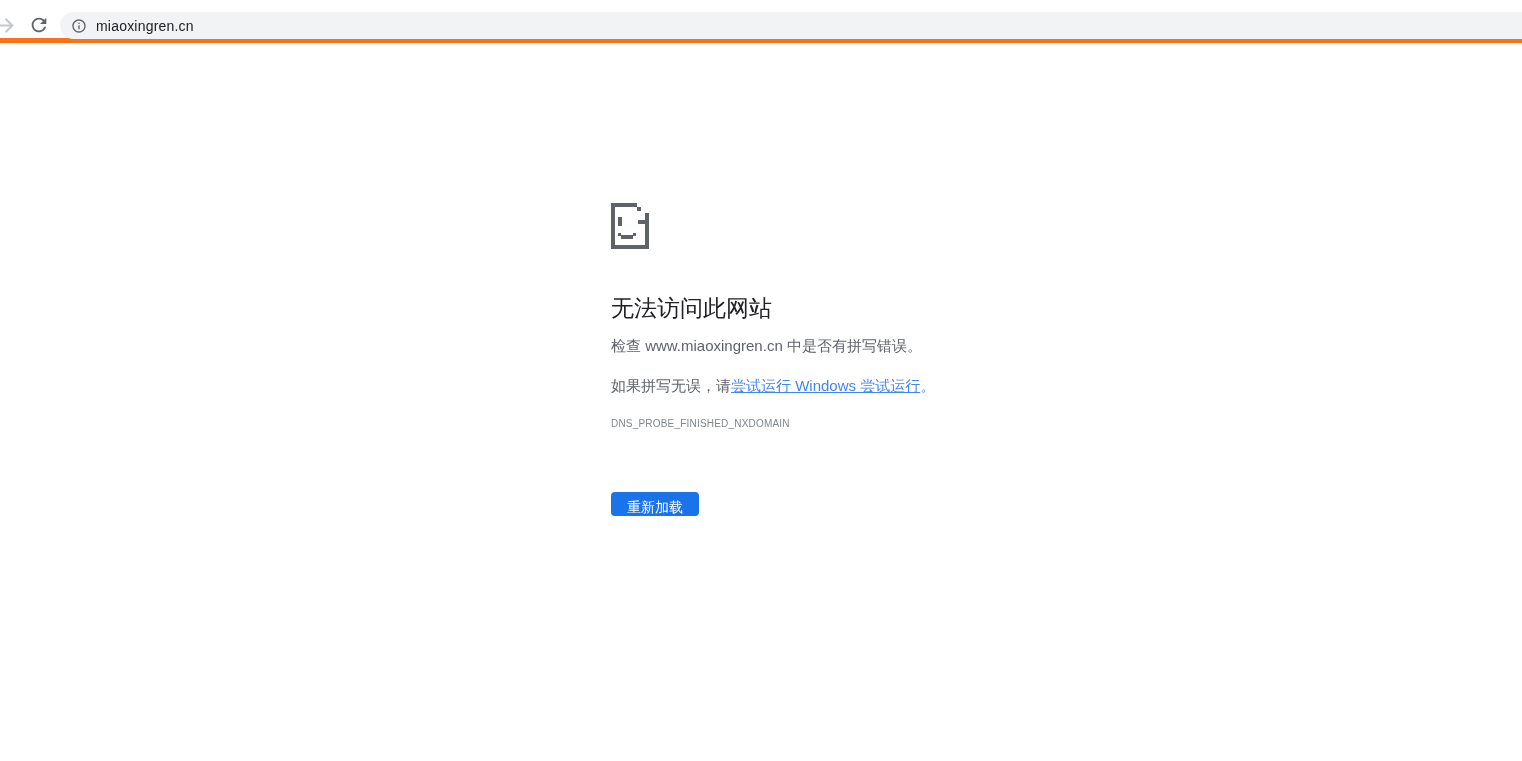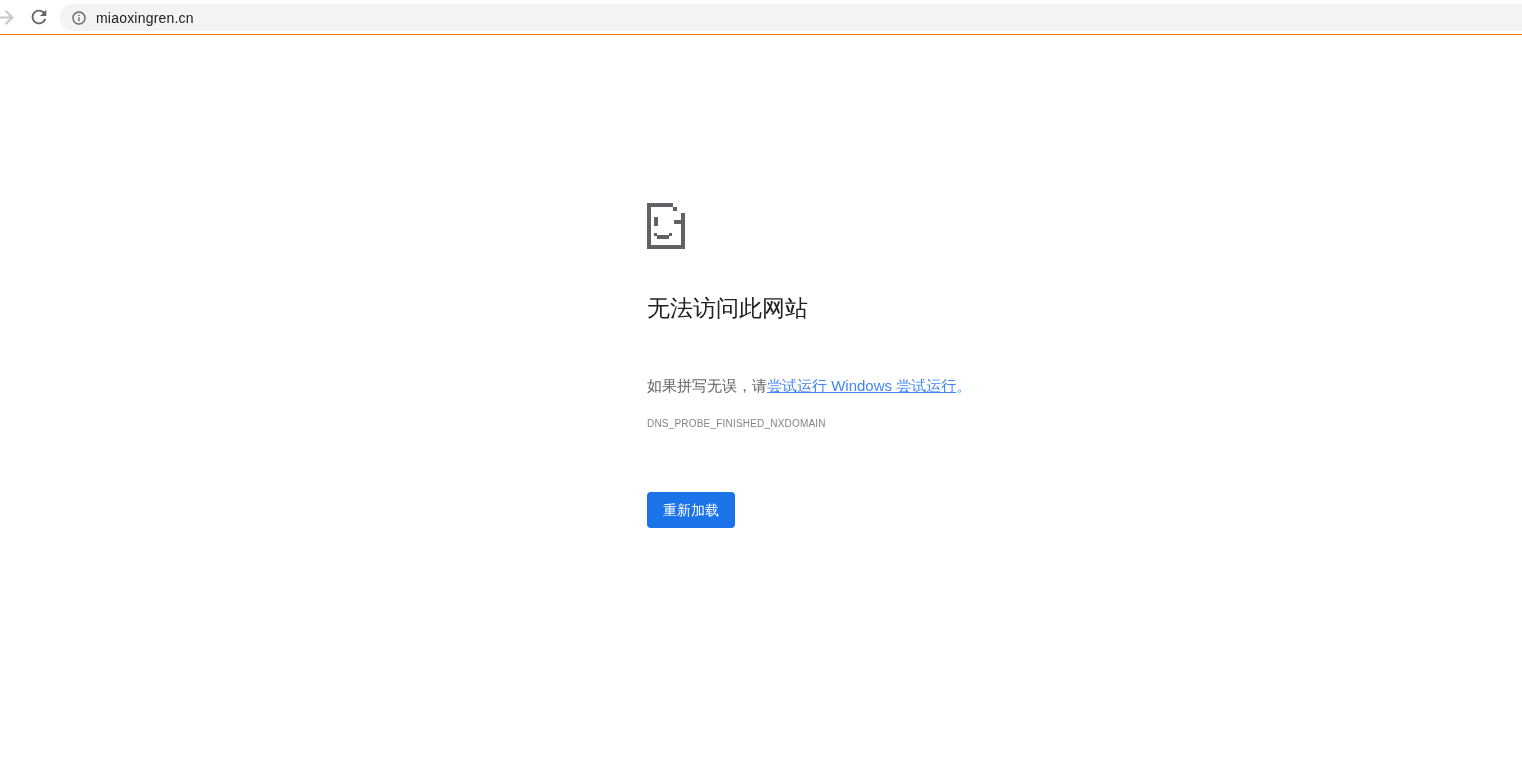--- a/index.html
+++ b/index.html
@@ -6,60 +6,60 @@
   html, body {
     width: 1522px; height: 761px;
     background: #ffffff;
     overflow: hidden;
     font-family: "Liberation Sans", sans-serif;
     position: relative;
   }
 
   
   .toolbar {
-    position: absolute; top: 0; left: 0; right: 0;
+    position: absolute; top: 8px; left: 0; right: 0;
     height: 35px; background: #ffffff;
-    border-bottom: 1px solid #f97316;
+    border-bottom: 5px solid #f97316;
   }
   .nav-btn { position: absolute; background: none; border: none; cursor: pointer; padding: 0; }
   .btn-forward { left: -8px; top: 5px; width: 25px; height: 25px; }
   .btn-reload  { left: 28px; top: 6px; width: 22px; height: 22px; }
 
   .address-bar {
     position: absolute; left: 60px; top: 4px; right: -20px; height: 27px;
     background: #f1f3f4; border-radius: 14px;
     display: flex; align-items: center;
   }
   .info-icon { margin-left: 11px; width: 16px; height: 16px; flex: 0 0 auto; }
   .url-text {
     margin-left: 9px; font-size: 14px; color: #202124; letter-spacing: .2px;
     white-space: nowrap;
   }
 
   
-  .error-main { position: absolute; left: 611px; top: 203px; width: 620px; height: 340px; margin-left: 36px; }
+  .error-main { position: absolute; left: 611px; top: 203px; width: 620px; height: 340px; }
   .sad-icon { position: absolute; left: 0; top: 0; }
   .err-title {
     position: absolute; left: 0; top: 89px;
     font-size: 23px; font-weight: 400; color: #202124; line-height: 32px;
     white-space: nowrap;
   }
   .err-line { position: absolute; left: 0; font-size: 15px; color: #5f6368; line-height: 22px; white-space: nowrap; }
   .err-line1 { top: 132px; }
   .err-line2 { top: 172px; }
   .err-link { color: #4285f4; text-decoration: underline; cursor: pointer; }
   .err-link-suffix { color: #4285f4; text-decoration: none; }
   .err-code {
     position: absolute; left: 0; top: 212px;
     font-size: 10px; color: #80868b; line-height: 18px; letter-spacing: .2px;
     white-space: nowrap;
   }
   .reload-btn {
     position: absolute; left: 0; top: 289px;
-    min-width: 84px; height: 36px; padding: 0 16px;
+    min-width: 84px; height: 24px; padding: 0 16px;
     background: #1a73e8; color: #ffffff;
     border: none; border-radius: 4px;
     font-size: 14px; font-weight: 500; font-family: "Liberation Sans", sans-serif;
     cursor: pointer; line-height: 30px;
   }
 </style>
 </head>
 <body>
 
 <div class="toolbar">
@@ -104,19 +104,20 @@
         <rect x="7" y="14" width="4" height="9"></rect>
         <rect x="7" y="30" width="3" height="3"></rect>
         <rect x="10" y="32" width="12" height="4"></rect>
         <rect x="22" y="30" width="3" height="3"></rect>
       </g>
     </svg>
   </span>
 
   <h1 class="err-title">无法访问此网站</h1>
 
+  <p class="err-line err-line1">检查 www.miaoxingren.cn 中是否有拼写错误。</p>
 
   <p class="err-line err-line2"><span>如果拼写无误，请</span><a class="err-link">尝试运行 Windows 尝试运行</a><span class="err-link-suffix">。</span></p>
 
   <div class="err-code">DNS_PROBE_FINISHED_NXDOMAIN</div>
 
   <button class="reload-btn">重新加载</button>
 </div>
 
 </body></html>

